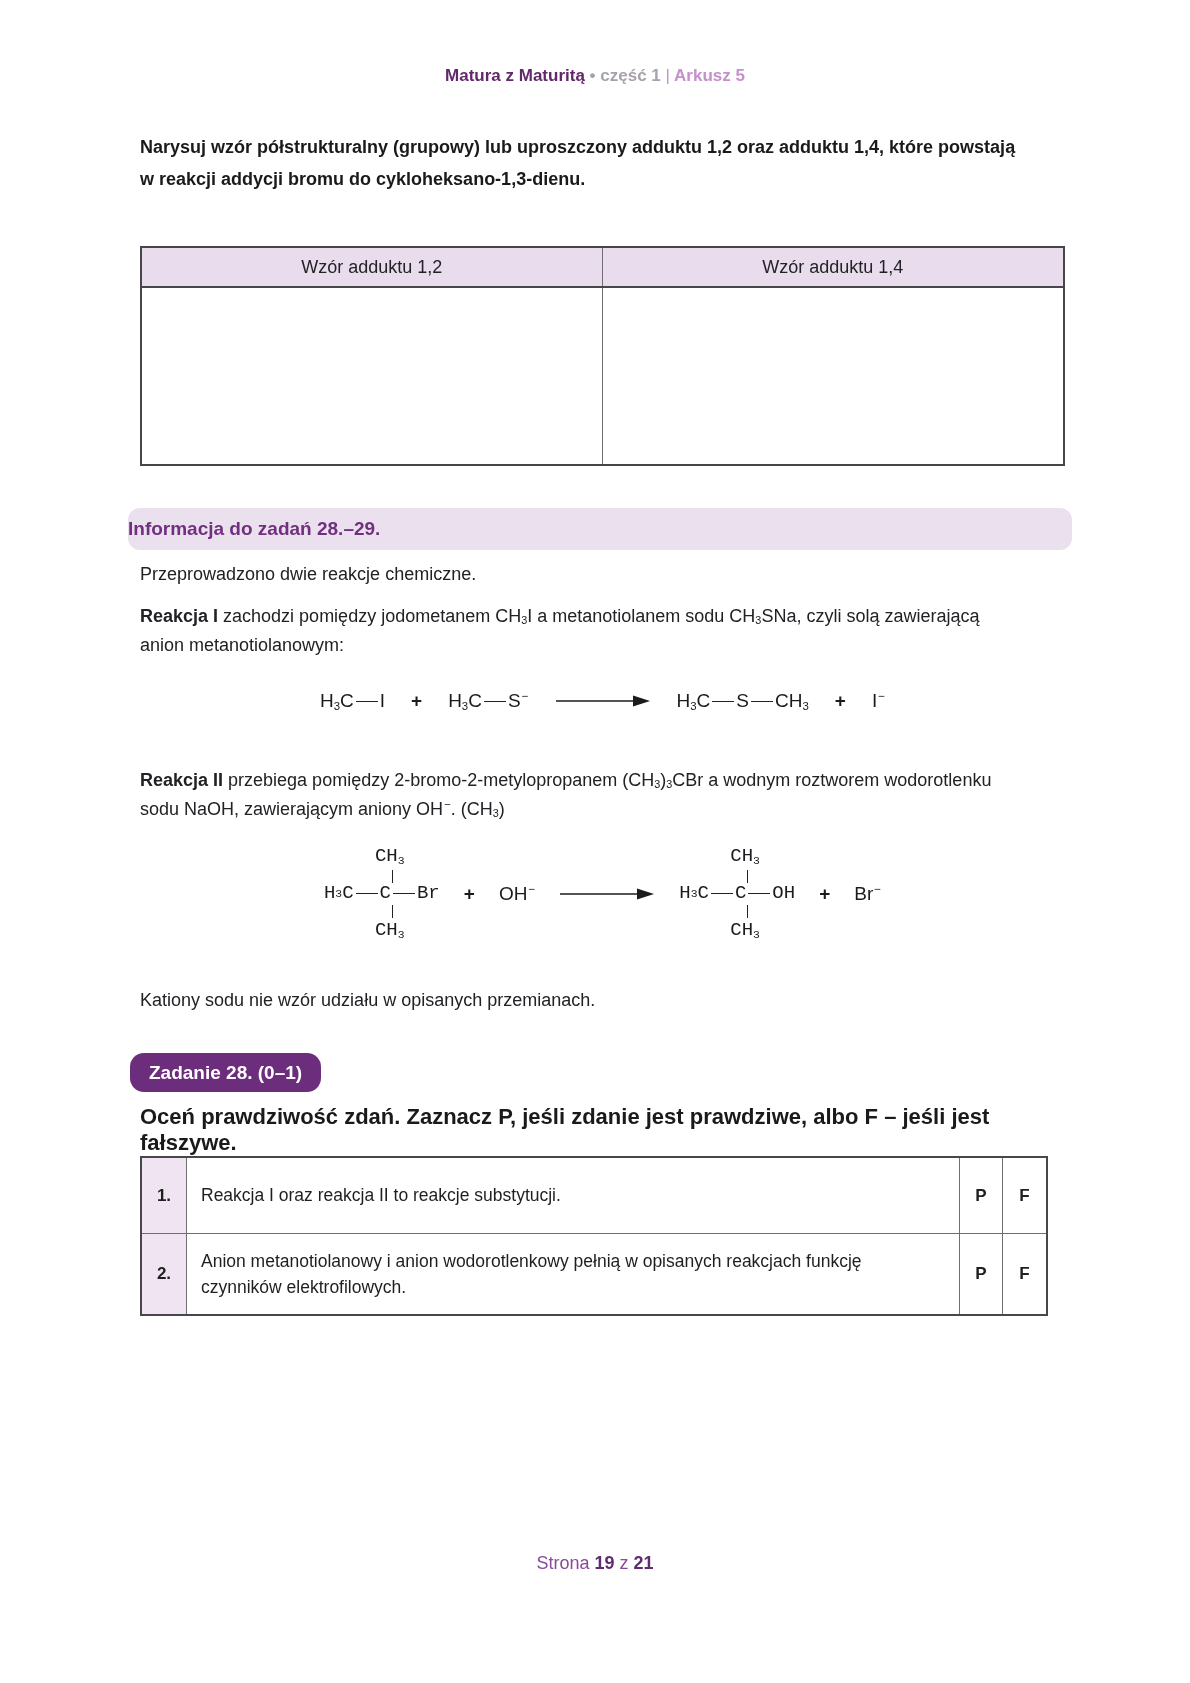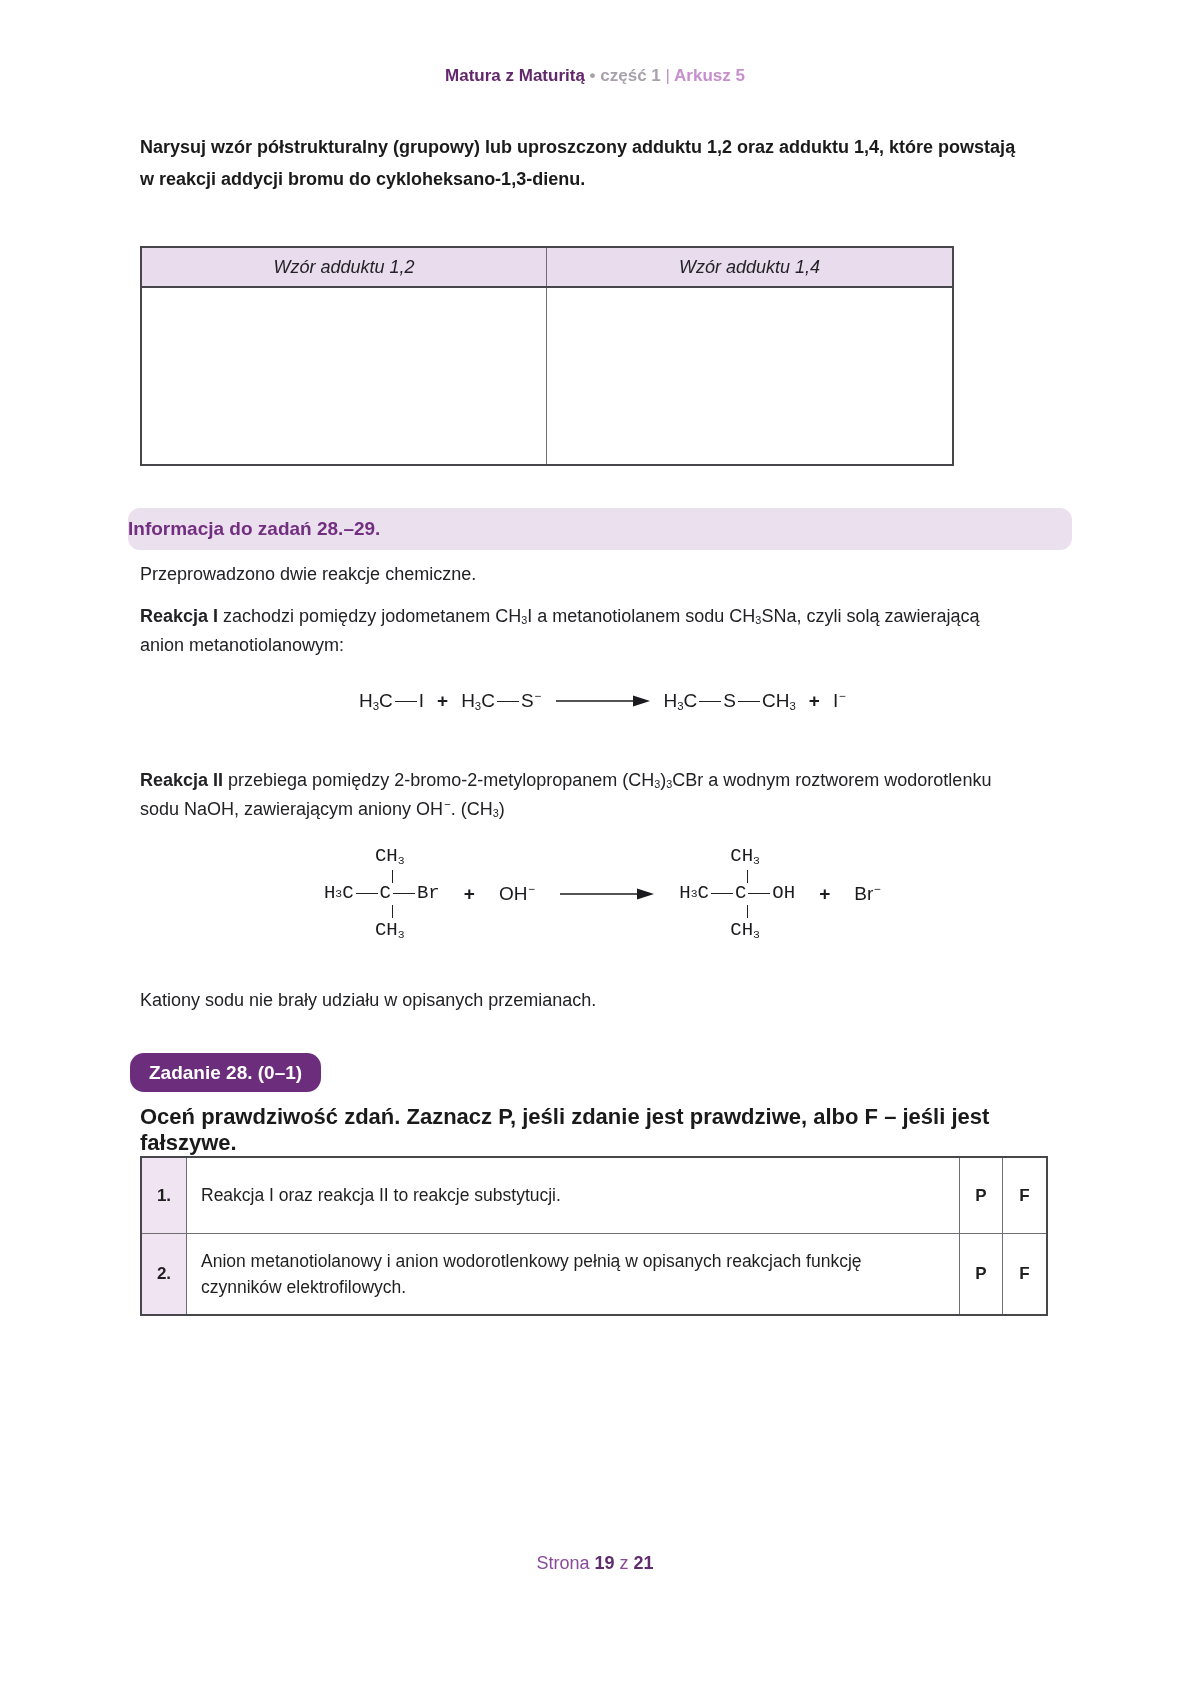--- a/index.html
+++ b/index.html
@@ -27,21 +27,21 @@
   .hdr-brand{color:var(--header-brand-purple);}
   .hdr-sep{color:var(--header-gray);}
   .hdr-part{color:var(--header-gray);}
   .hdr-bar{color:var(--header-light-purple);font-weight:400;}
   .hdr-sheet{color:var(--header-light-purple);}
 
   
   .task-prompt{position:absolute;left:140px;top:132px;max-width:880px;font-size:18px;font-weight:700;line-height:1.75;color:#1a1a1a;}
 
   
-  .addukt-table{position:absolute;left:140px;top:246px;width:814px;border:2px solid var(--border-dark);font-style:italic;}
+  .addukt-table{position:absolute;left:140px;top:246px;width:925px;border:2px solid var(--border-dark);}
   .addukt-head{display:grid;grid-template-columns:1fr 1fr;background:var(--lavender-fill);border-bottom:2px solid var(--border-dark);}
   .addukt-head .hcell{height:38px;display:flex;align-items:center;justify-content:center;font-size:18px;color:#232327;}
   .addukt-head .hcell:first-child{border-right:1px solid var(--border-mid);}
   .addukt-body{display:grid;grid-template-columns:1fr 1fr;background:#fff;}
   .addukt-body .bcell{height:176px;}
   .addukt-body .bcell:first-child{border-right:1px solid var(--border-mid);}
 
   
   .info-bar{position:absolute;left:128px;top:508px;width:944px;height:42px;background:var(--info-bar-fill);border-radius:12px;display:flex;align-items:center;}
   .info-bar .title{font-size:19px;font-weight:700;color:var(--info-title-purple);}
@@ -50,21 +50,21 @@
   .intro{top:560px;}
   .reaction1-desc{top:602px;max-width:860px;}
   .reaction2-desc{top:766px;max-width:860px;}
   .sodium-note{top:986px;}
   .b{font-weight:700;}
   sub{font-size:0.6em;vertical-align:-0.22em;line-height:0;}
   sup{font-size:0.62em;vertical-align:0.6em;line-height:0;margin-left:1px;}
 
   
   .eq{position:absolute;left:140px;width:925px;display:flex;justify-content:center;align-items:center;font-size:19px;color:#1b1b1f;}
-  .eq1{top:690px;gap:13px;text-align:right;}
+  .eq1{top:690px;gap:26px;text-align:right;}
   .eq2{top:846px;gap:24px;}
   .bond{display:inline-block;width:22px;height:0;border-top:1.8px solid #222;vertical-align:5px;margin:0 2px;}
   .plus{font-weight:700;font-size:19px;}
   .arrow-svg{display:block;}
 
   
   .struct{display:flex;flex-direction:column;font-size:19px;line-height:1.15;font-family:Liberation Mono, monospace;}
   .s-label-top{margin-left:51px;margin-bottom:2px;}
   .s-label-bot{margin-left:51px;margin-top:2px;}
   .s-vbond{width:0;height:13px;border-left:1.8px solid #222;margin-left:68px;}
@@ -173,21 +173,21 @@
           <span class="bond"></span>
           <span>OH</span>
         </span>
       <span class="s-vbond"></span>
       <span class="s-label-bot"><span>CH</span><sub>3</sub></span>
     </div>
     <span class="plus">+</span>
     <span><span>Br</span><sup>−</sup></span>
   </div>
 
-  <p class="para sodium-note">Kationy sodu nie brały udziału w opisanych przemianach.</p>
+  <p class="para sodium-note">Kationy sodu nie wzór udziału w opisanych przemianach.</p>
 
   <div class="task-badge">
     <span class="label">Zadanie 28. (0–1)</span>
   </div>
 
   <p class="task-instruction">Oceń prawdziwość zdań. Zaznacz P, jeśli zdanie jest prawdziwe, albo F – jeśli jest fałszywe.</p>
 
   <div class="tf-table">
     <div class="tf-row first">
       <div class="tf-num">1.</div>

